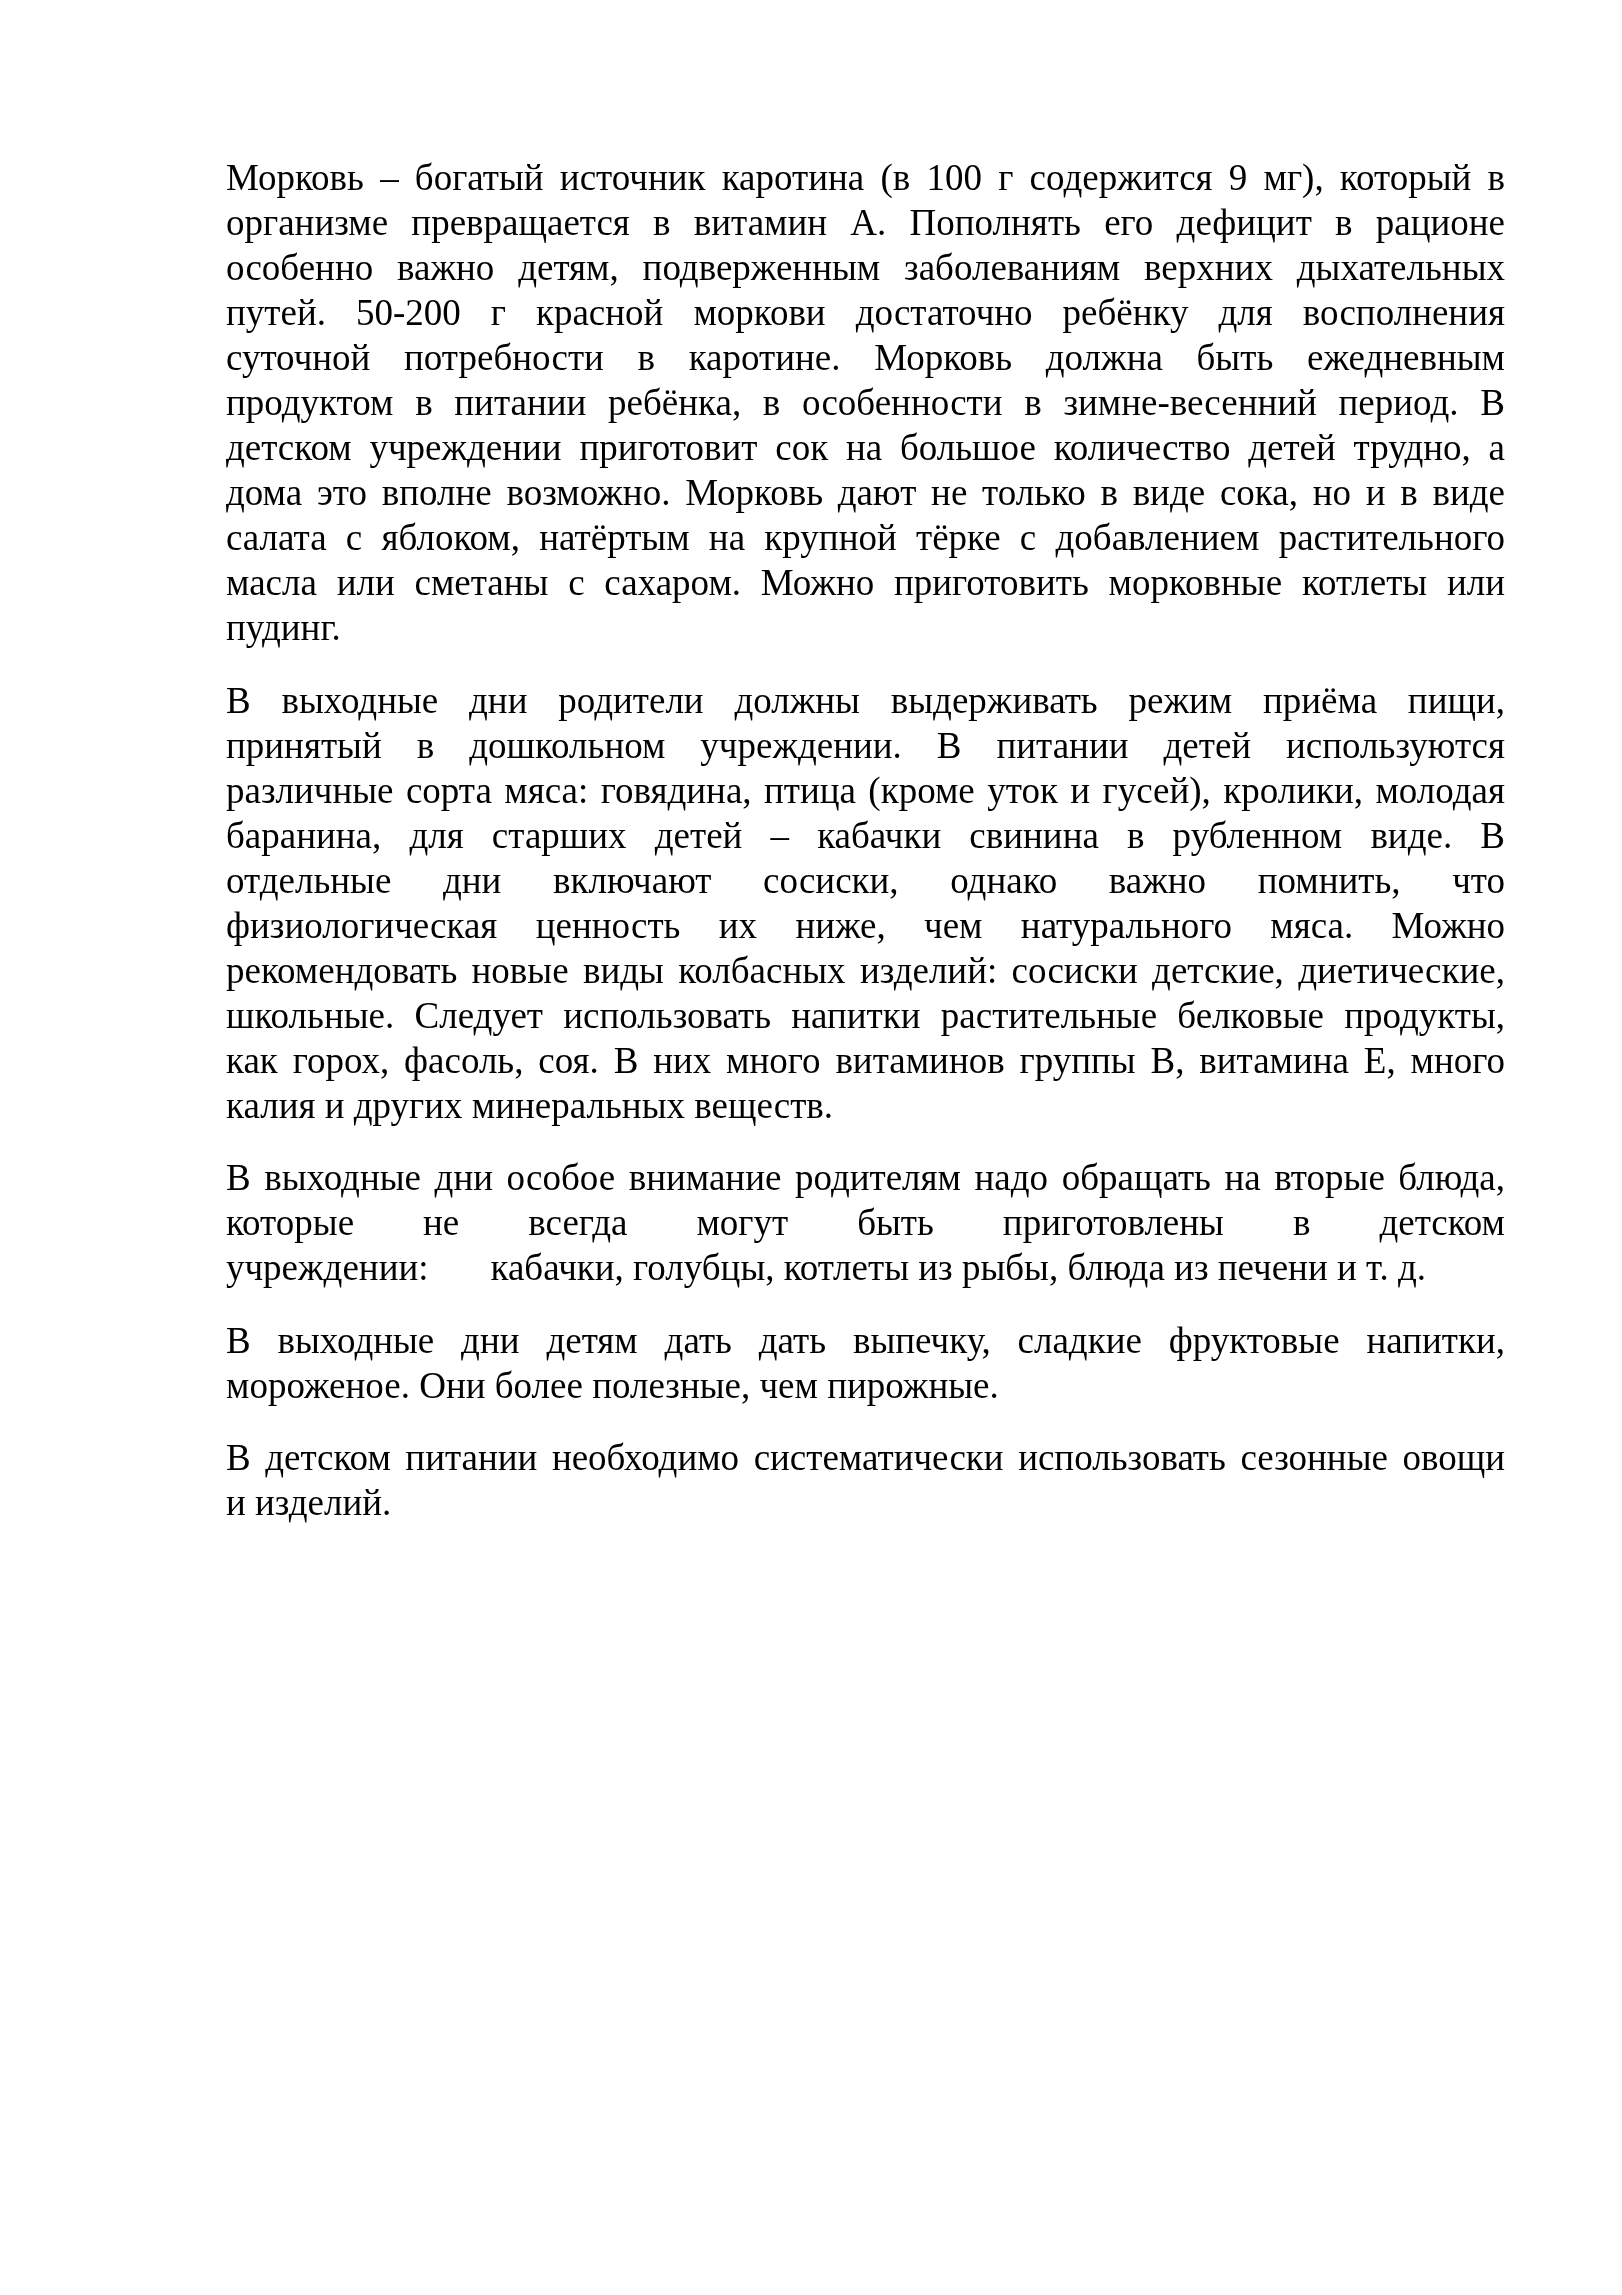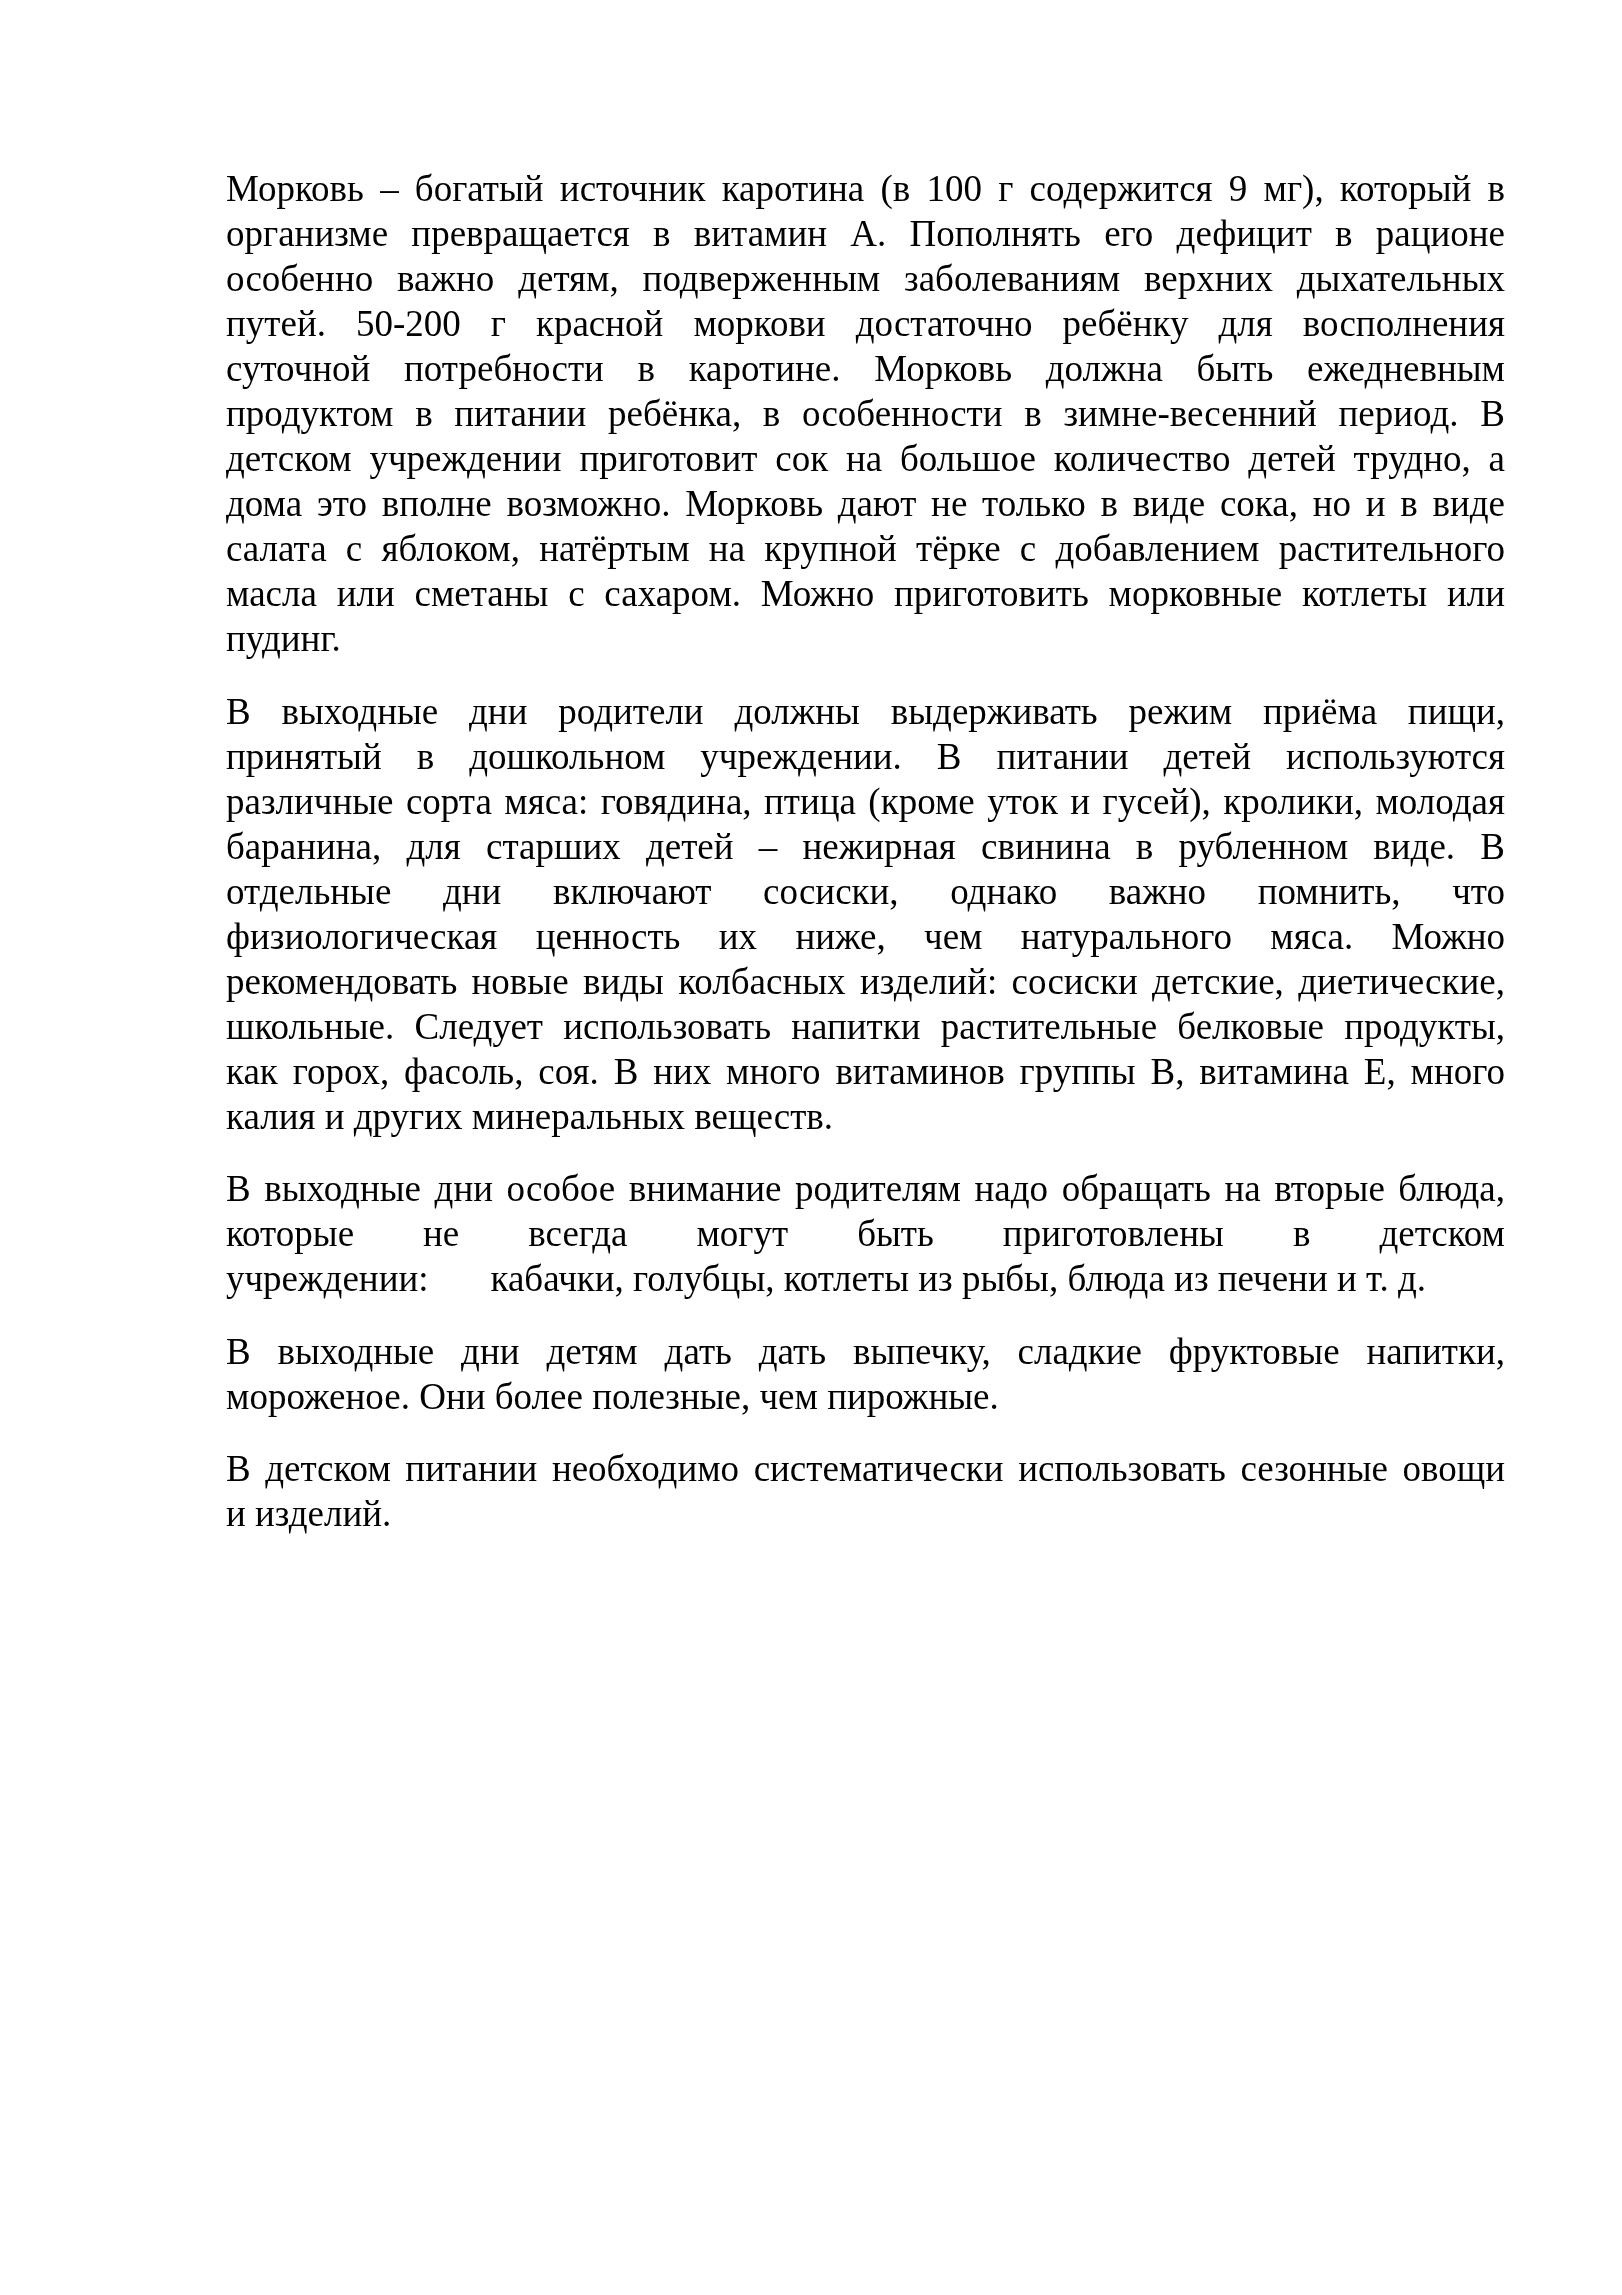--- a/index.html
+++ b/index.html
@@ -43,39 +43,39 @@
   .gap {
     display: inline-block;
     width: 62px;
     height: 0.7px;
   }
 </style>
 </head>
 <body>
 
 <div class="page" style="background: rgb(255, 255, 255);">
-  <div class="doc-body" style="color: rgb(0, 0, 0); margin-top: 11px;">
+  <div class="doc-body" style="color: rgb(0, 0, 0);">
       <div class="paragraph">
         <div class="line just">Морковь – богатый источник каротина (в 100 г содержится 9 мг), который в</div>
         <div class="line just">организме превращается в витамин А. Пополнять его дефицит в рационе</div>
         <div class="line just">особенно важно детям, подверженным заболеваниям верхних дыхательных</div>
         <div class="line just">путей. 50-200 г красной моркови достаточно ребёнку для восполнения</div>
         <div class="line just">суточной потребности в каротине. Морковь должна быть ежедневным</div>
         <div class="line just">продуктом в питании ребёнка, в особенности в зимне-весенний период. В</div>
         <div class="line just">детском учреждении приготовит сок на большое количество детей трудно, а</div>
         <div class="line just">дома это вполне возможно. Морковь дают не только в виде сока, но и в виде</div>
         <div class="line just">салата с яблоком, натёртым на крупной тёрке с добавлением растительного</div>
         <div class="line just">масла или сметаны с сахаром. Можно приготовить морковные котлеты или</div>
         <div class="line last">пудинг.</div>
       </div>
       <div class="paragraph">
         <div class="line just">В выходные дни родители должны выдерживать режим приёма пищи,</div>
         <div class="line just">принятый в дошкольном учреждении. В питании детей используются</div>
         <div class="line just">различные сорта мяса: говядина, птица (кроме уток и гусей), кролики, молодая</div>
-        <div class="line just">баранина, для старших детей – нежирная свинина в рубленном виде. В</div>
+        <div class="line just">баранина, для старших детей – кабачки свинина в рубленном виде. В</div>
         <div class="line just">отдельные дни включают сосиски, однако важно помнить, что</div>
         <div class="line just">физиологическая ценность их ниже, чем натурального мяса. Можно</div>
         <div class="line just">рекомендовать новые виды колбасных изделий: сосиски детские, диетические,</div>
         <div class="line just">школьные. Следует использовать напитки растительные белковые продукты,</div>
         <div class="line just">как горох, фасоль, соя. В них много витаминов группы В, витамина Е, много</div>
         <div class="line last">калия и других минеральных веществ.</div>
       </div>
       <div class="paragraph">
         <div class="line just">В выходные дни особое внимание родителям надо обращать на вторые блюда,</div>
         <div class="line just">которые не всегда могут быть приготовлены в детском</div>

